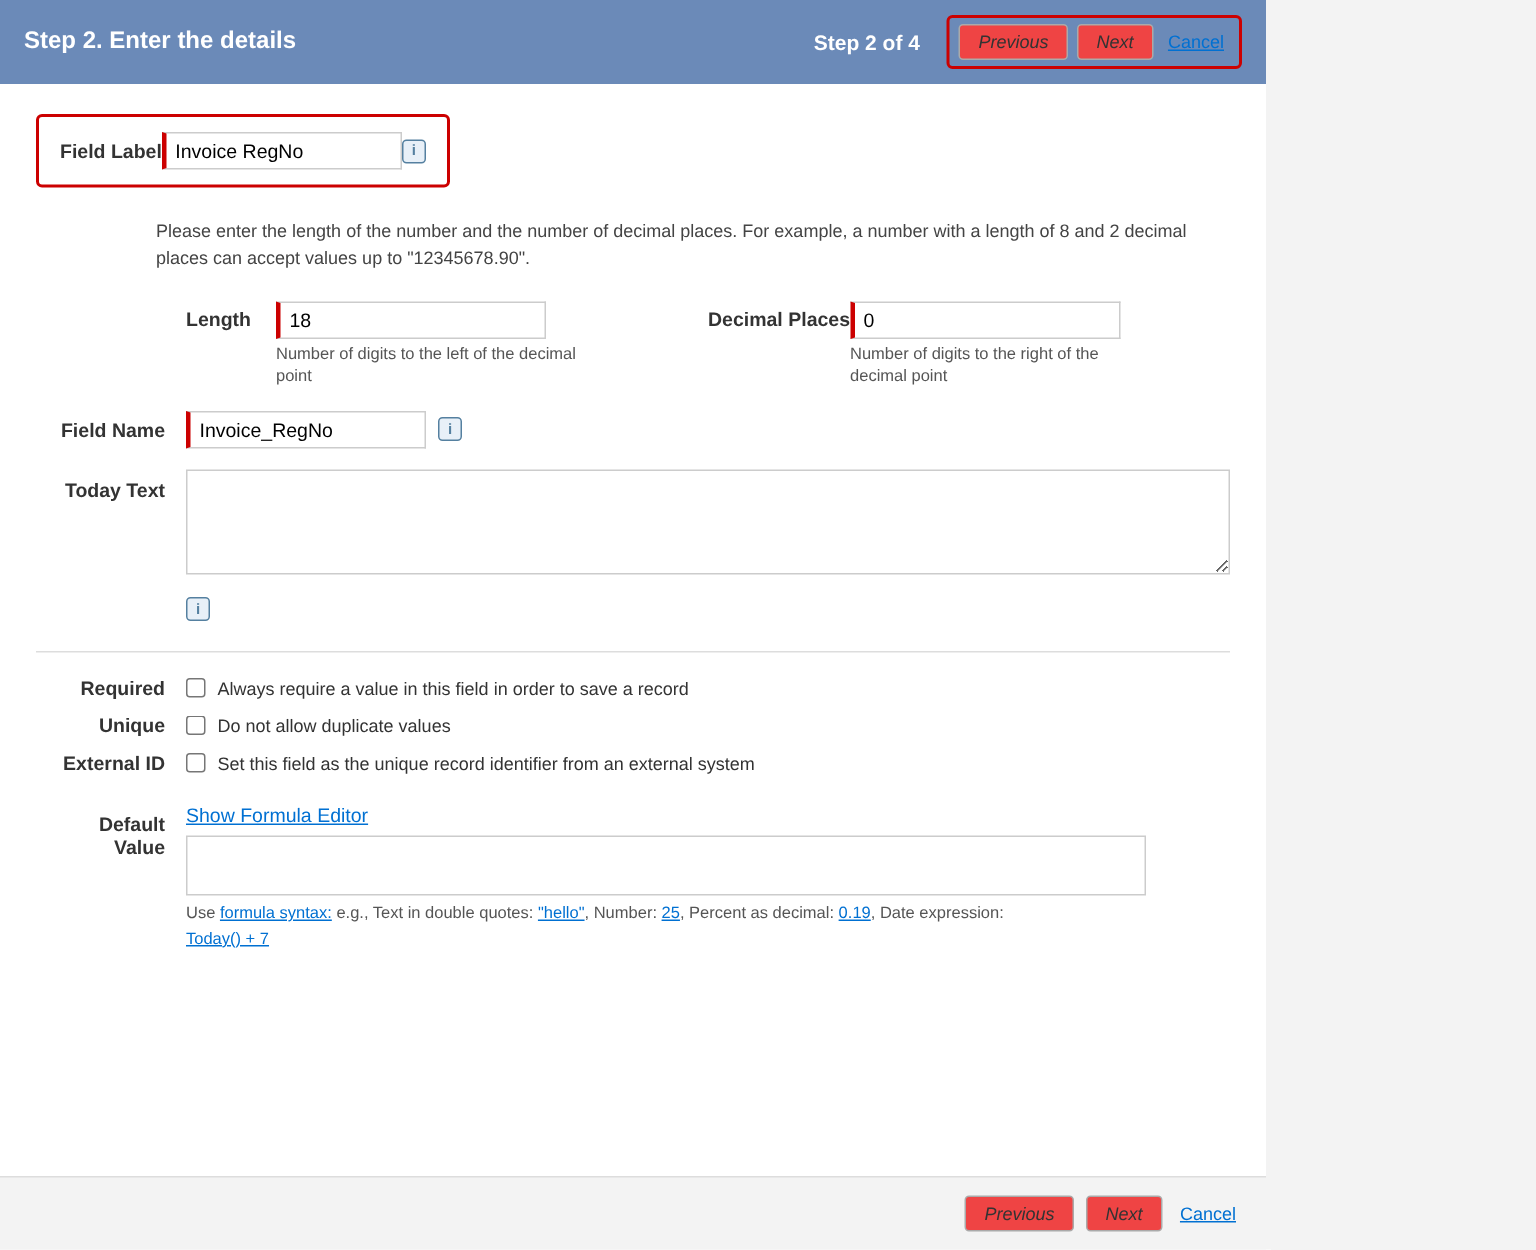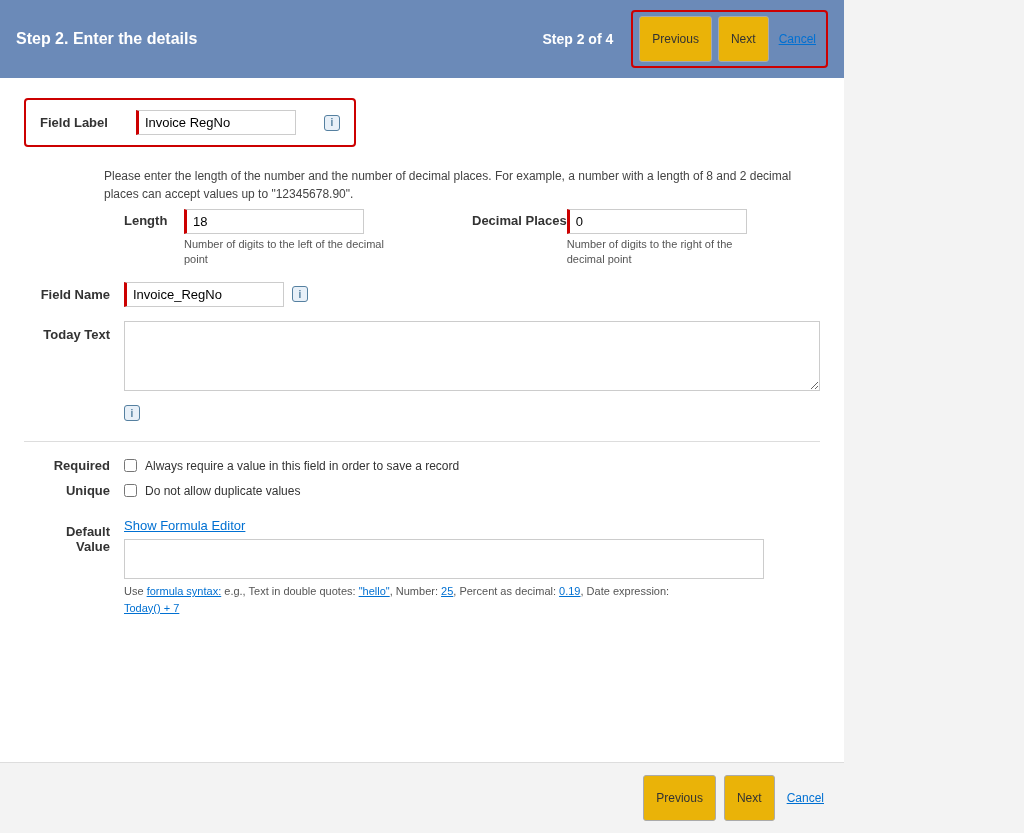--- a/index.html
+++ b/index.html
@@ -44,27 +44,28 @@
     .nav-buttons-top {
       border: 2px solid #cc0000;
       border-radius: 4px;
       padding: 4px 6px;
       display: flex;
       align-items: center;
       gap: 6px;
       background: transparent;
     }
     .btn {
-      background: #eab308;
+      background: #ef4444;
       border: 1px solid #aaa;
       border-radius: 3px;
-      padding: 15px 12px;
+      padding: 4px 12px;
       font-size: 12px;
       cursor: pointer;
       color: #333;
+      font-style: italic;
     }
     .btn-cancel {
       background: none;
       border: none;
       color: #0070d2;
       font-size: 12px;
       cursor: pointer;
       text-decoration: underline;
       padding: 4px 4px;
     }
@@ -75,21 +76,21 @@
       padding: 20px 24px 30px 24px;
       flex: 1;
     }
     
     .field-label-section {
       border: 2px solid #cc0000;
       border-radius: 4px;
       padding: 10px 14px;
       display: inline-flex;
       align-items: center;
-      gap: 28px;
+      gap: 0;
       margin-bottom: 20px;
     }
     .field-label-text {
       font-weight: bold;
       font-size: 13px;
       color: #333;
     }
     .input-with-border {
       border: 1px solid #ccc;
       padding: 4px 6px;
@@ -110,21 +111,21 @@
       font-size: 10px;
       font-weight: bold;
       cursor: pointer;
       background: #e8f0f8;
     }
     
     .description-text {
       font-size: 12px;
       color: #444;
       line-height: 1.5;
-      margin-bottom: 6px;
+      margin-bottom: 20px;
       padding-left: 80px;
     }
     
     .two-col-row {
       display: flex;
       align-items: flex-start;
       margin-bottom: 14px;
       padding-left: 100px;
     }
     .two-col-item {
@@ -371,20 +372,25 @@
     </div>
 
     
     <div class="checkbox-row">
       <span class="checkbox-label">Unique</span>
       <input type="checkbox" style="">
       <span class="checkbox-text">Do not allow duplicate values</span>
     </div>
 
     
+    <div class="checkbox-row">
+      <span class="checkbox-label">External ID</span>
+      <input type="checkbox" style="">
+      <span class="checkbox-text">Set this field as the unique record identifier from an external system</span>
+    </div>
 
     
     <div class="default-value-section">
       <span class="default-value-label" style="white-space:pre-line;">Default
 Value</span>
       <div class="default-value-content">
         <a class="show-formula-link">Show Formula Editor</a>
         <input type="text" class="default-value-input" style="">
         <div class="formula-hint">
           <span>Use <a>formula syntax:</a> e.g., Text in double quotes: <a>"hello"</a>, Number: <a>25</a>, Percent as decimal: <a>0.19</a>, Date expression:</span>

